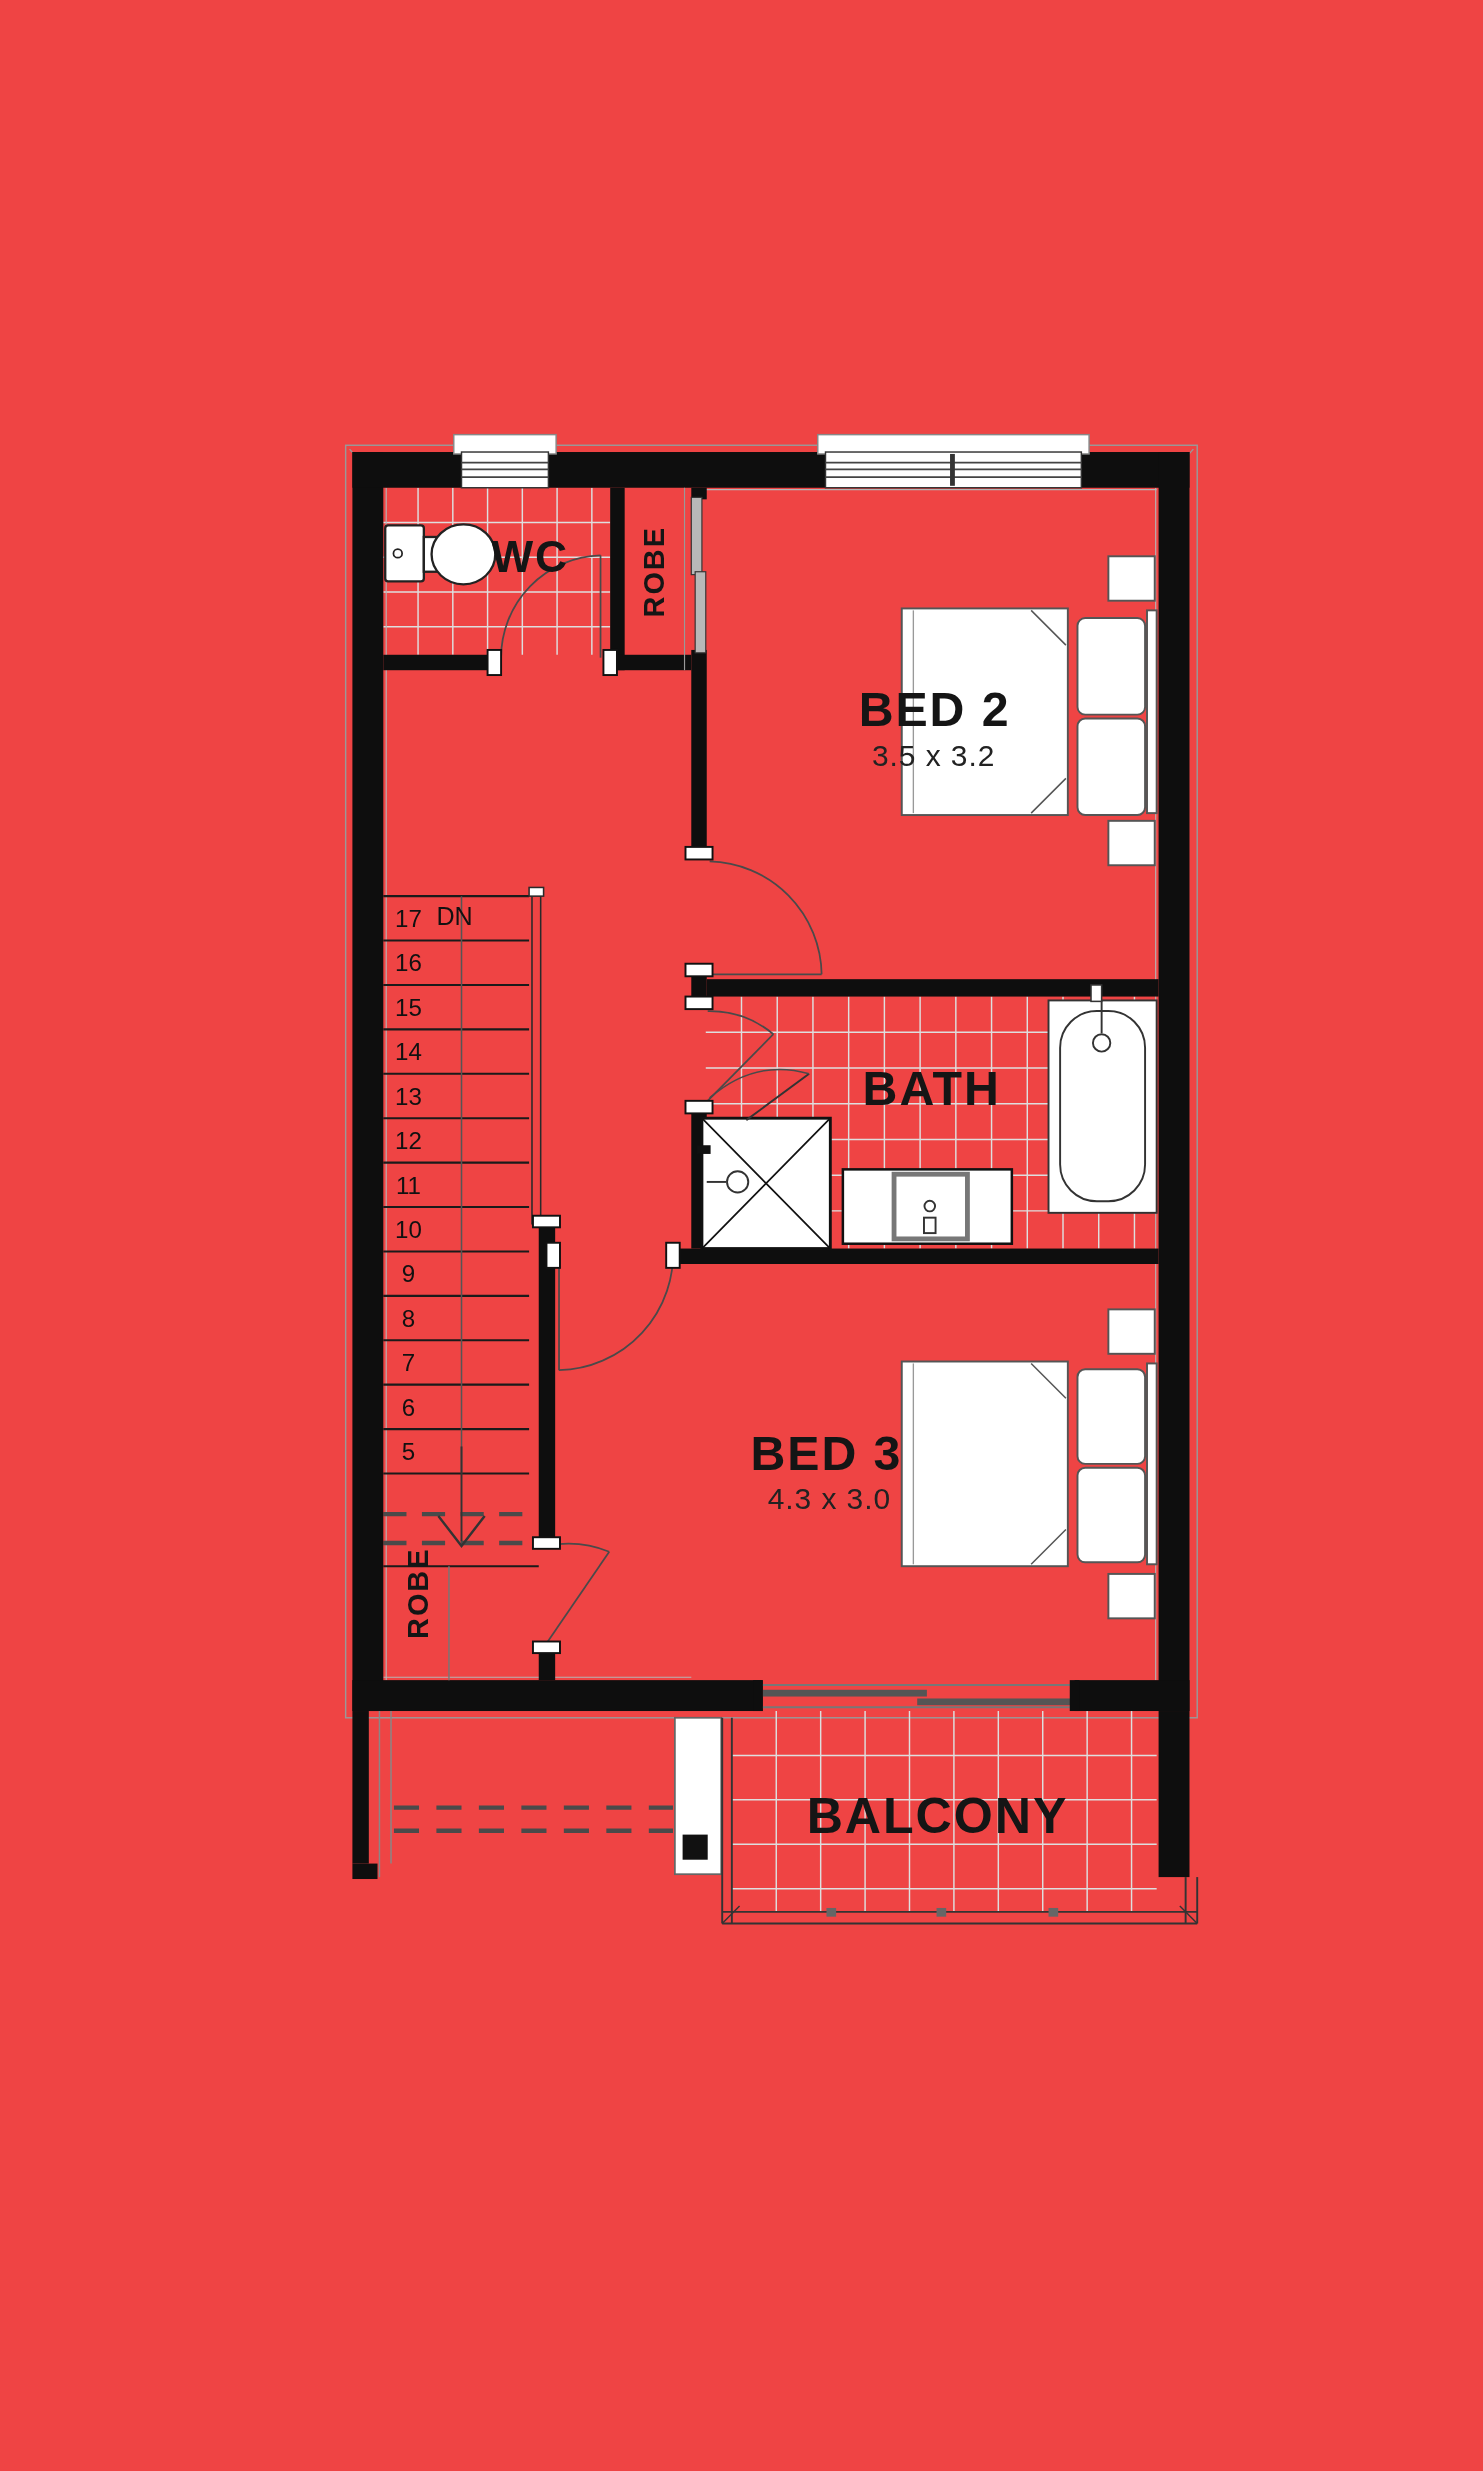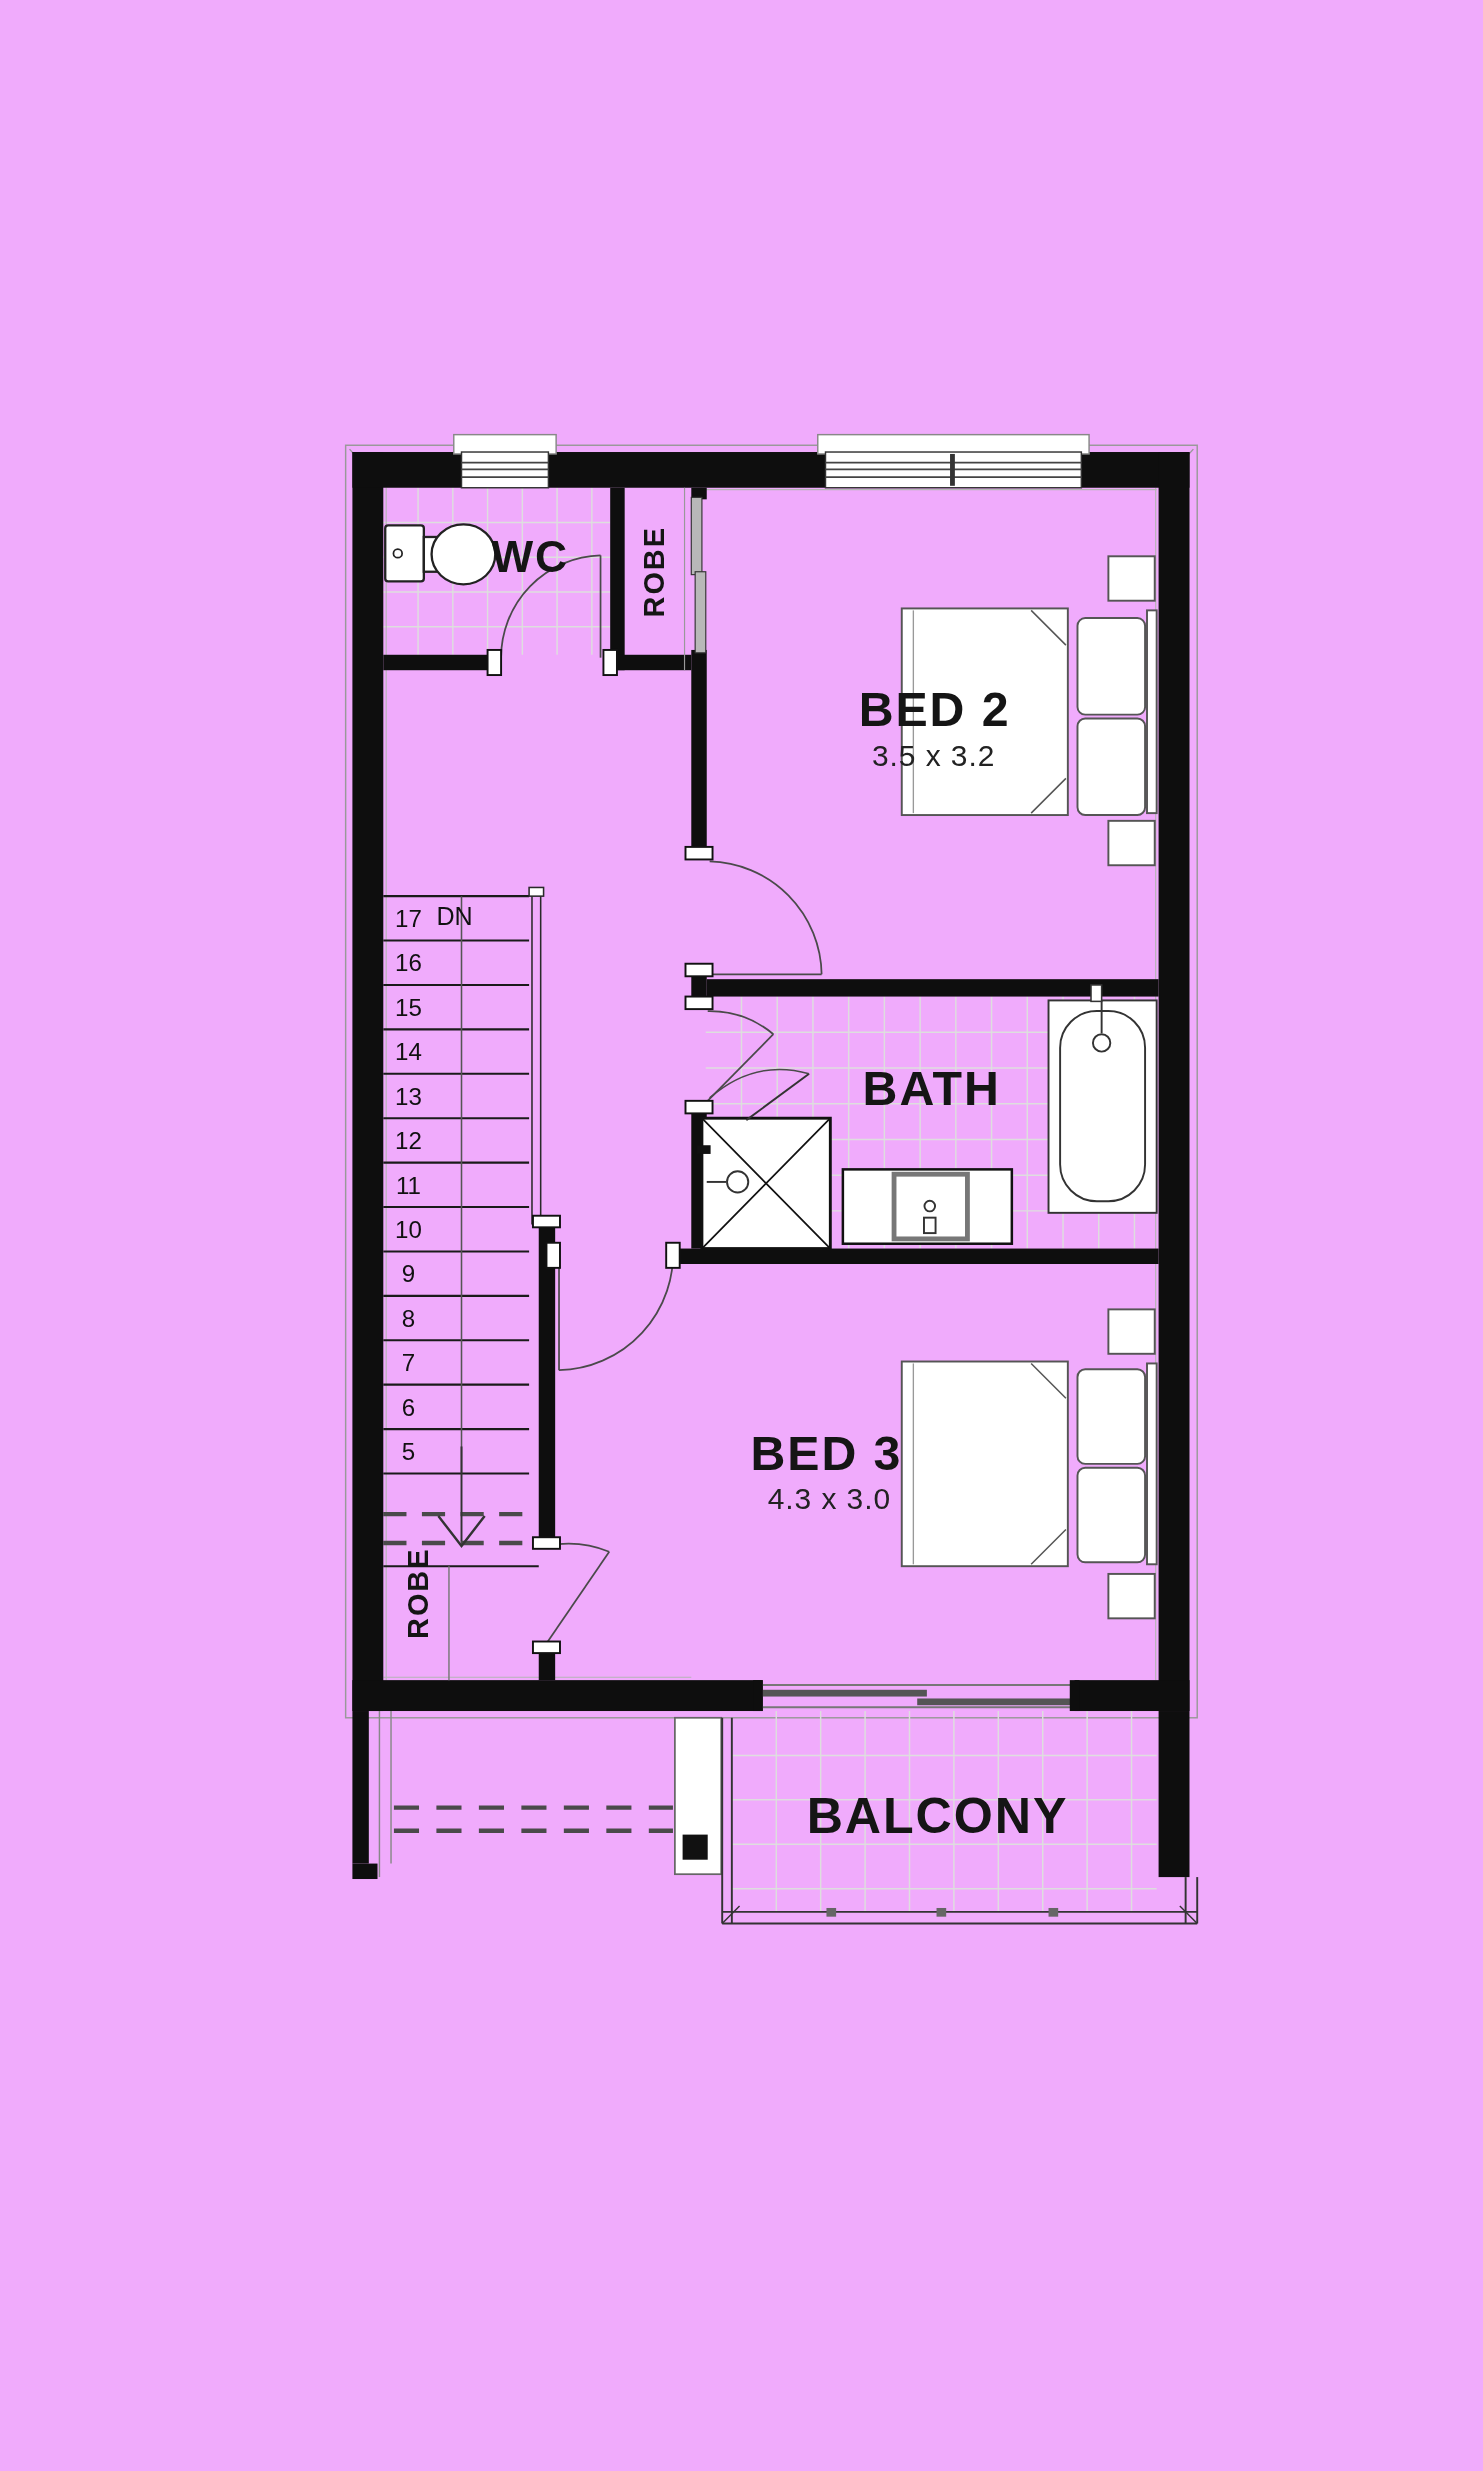--- a/index.html
+++ b/index.html
@@ -1,16 +1,16 @@
 <!DOCTYPE html>
 <html><head>
 <meta charset="utf-8">
 <style>
   html,body{margin:0;padding:0;background:#ffffff;}
-  .canvas{position:relative;width:1483px;height:2472px;background:#f0abfc;overflow:hidden;}
+  .canvas{position:relative;width:1483px;height:2472px;background:#ef4444;overflow:hidden;}
   svg{position:absolute;left:0;top:0;}
   text{font-family:"Liberation Sans", sans-serif;fill:#151515;}
   .room-label{font-weight:bold;letter-spacing:2px;}
   .dim-label{font-weight:normal;letter-spacing:1px;fill:#222;}
   .step-num{font-weight:normal;fill:#111;}
 </style>
 </head>
 <body>
 
 <div class="canvas">

